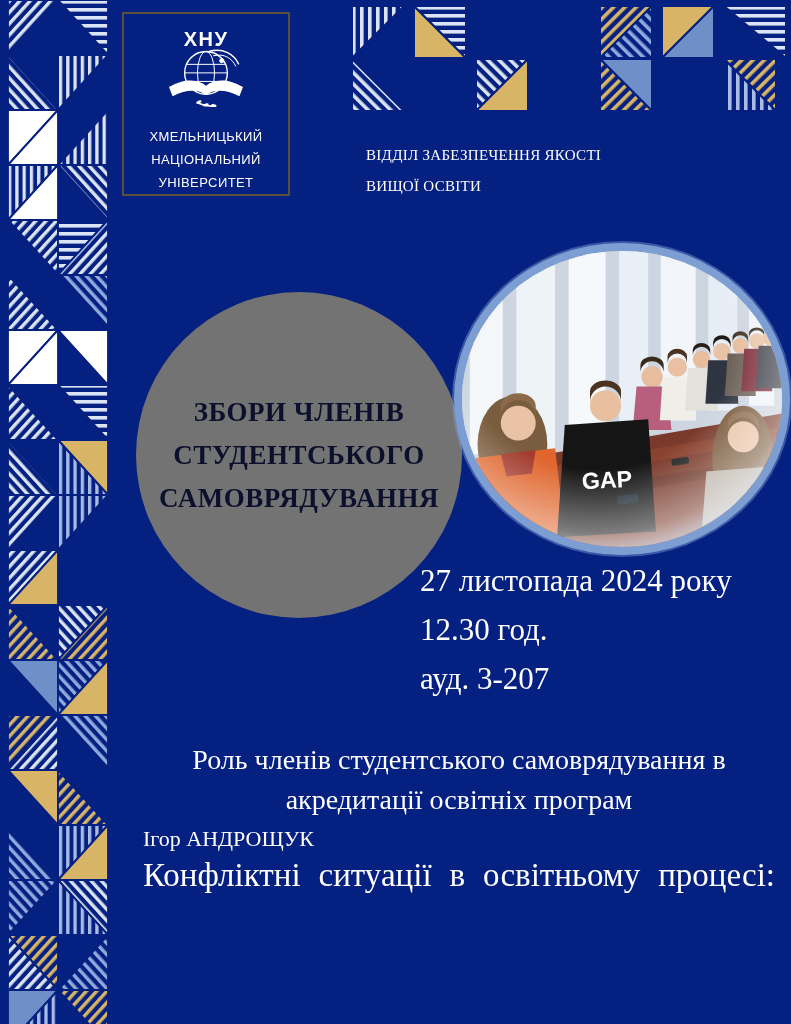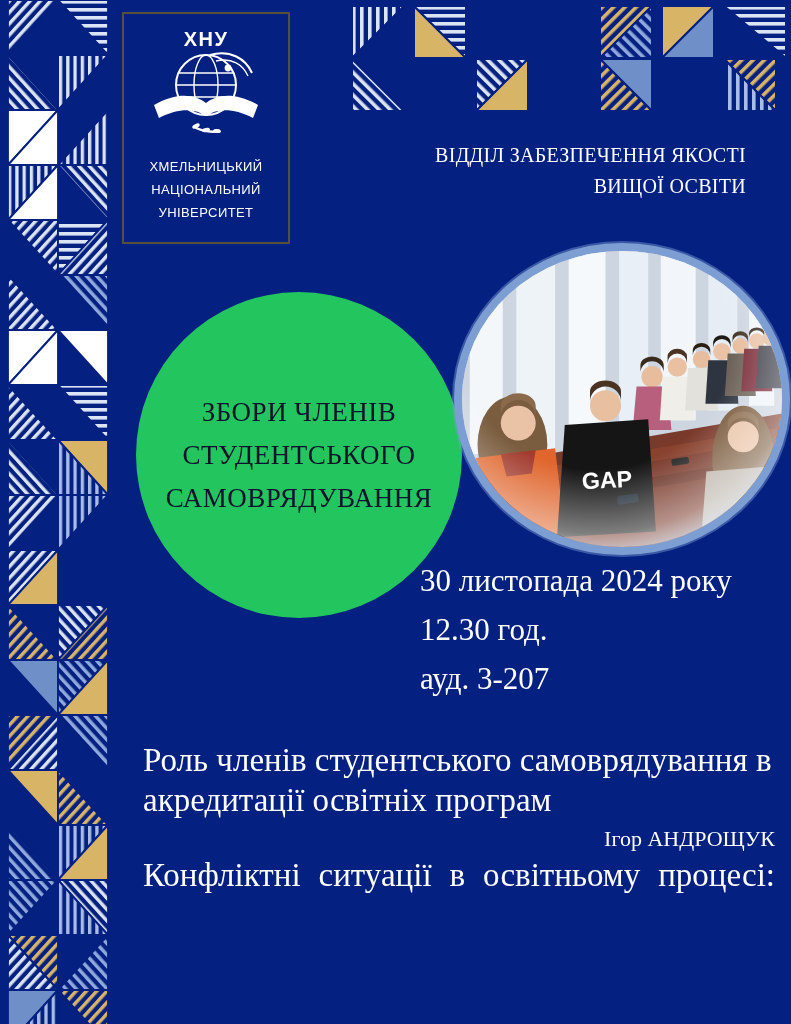--- a/index.html
+++ b/index.html
@@ -4,54 +4,54 @@
 <style>
   html,body{margin:0;padding:0;background:#042080;}
   .poster{position:relative;width:791px;height:1024px;background:#042080;overflow:hidden;
           font-family:"Liberation Serif",serif;color:#ffffff;}
 
   
   .left-band{position:absolute;left:8px;top:0;width:100px;height:1024px;}
   .top-band{position:absolute;left:352px;top:6px;width:436px;height:106px;}
 
   
-  .logo-box{position:absolute;left:122px;top:12px;width:168px;height:232px;
+  .logo-box{position:absolute;left:122px;top:12px;width:168px;height:184px;
             border:2px solid #57503a;box-sizing:border-box;display:flex;
             flex-direction:column;align-items:center;}
   .logo-abbr{font-family:"Liberation Sans",sans-serif;font-weight:bold;font-size:20px;
              letter-spacing:1.5px;margin-top:14px;}
   .logo-emblem{margin-top:-8px;}
   .logo-name{font-family:"Liberation Sans",sans-serif;font-size:13px;line-height:23px;
              text-align:center;letter-spacing:.4px;margin-top:8px;}
 
   
-  .dept{position:absolute;left:350px;top:140px;width:396px;text-align:right;
-        font-size:20px;line-height:31px;letter-spacing:.3px;}
+  .dept{position:absolute;left:366px;top:140px;width:396px;text-align:left;
+        font-size:15px;line-height:31px;letter-spacing:.3px;}
 
   
   .gold-circle{position:absolute;left:136px;top:292px;width:326px;height:326px;
-               border-radius:50%;background:#22c55e;display:flex;flex-direction:column;
+               border-radius:50%;background:#737373;display:flex;flex-direction:column;
                justify-content:center;align-items:center;text-align:center;
-               color:#0c102c;font-weight:normal;font-size:27px;line-height:43px;
+               color:#0c102c;font-weight:bold;font-size:27px;line-height:43px;
                letter-spacing:.5px;}
 
   
   .photo{position:absolute;left:454px;top:243px;width:336px;height:312px;border-radius:50%;
          border:8px solid #7d9ed2;box-sizing:border-box;overflow:hidden;background:#cdd6e2;
          box-shadow:0 0 0 2px rgba(125,158,210,.45);}
   .photo svg{display:block;width:100%;height:100%;}
 
   
   .when{position:absolute;left:420px;top:556px;font-size:31px;line-height:49px;}
 
   
   .agenda{position:absolute;left:143px;top:740px;width:632px;}
-  .topic{font-size:33px;line-height:40px;}
+  .topic{font-size:28px;line-height:40px;text-align:center;}
   .topic-just{font-size:33px;line-height:40px;text-align:justify;text-align-last:justify;}
-  .speakers{text-align:right;font-size:22px;line-height:29px;margin:4px 0 2px 0;}
+  .speakers{font-size:22px;line-height:29px;margin:4px 0 2px 0;}
 </style>
 </head>
 <body>
 
 <div class="poster">
 
   <svg class="left-band" viewBox="0 0 110 1024" preserveAspectRatio="none">
     <defs>
       <pattern id="vw" width="8" height="8" patternUnits="userSpaceOnUse">
           <rect width="8" height="8" fill="#042080"></rect>
@@ -283,21 +283,21 @@
       <ellipse cx="288" cy="284" rx="13" ry="8" fill="#e8bf9f"></ellipse>
 
       <rect x="160" y="252" width="22" height="9" rx="2" fill="#1b2733" transform="rotate(-8 171 256)"></rect>
       <rect x="216" y="214" width="18" height="7" rx="2" fill="#222" transform="rotate(-9 225 217)"></rect>
 
       <rect x="0" y="0" width="330" height="306" fill="url(#vign)"></rect>
     </svg>
   </div>
 
   <div class="when">
-    <div>30 листопада 2024 року</div>
+    <div>27 листопада 2024 року</div>
     <div>12.30 год.</div>
     <div>ауд. 3-207</div>
   </div>
 
   <div class="agenda">
     <div class="topic">Роль членів студентського самоврядування в акредитації освітніх програм</div>
     <div class="speakers">Ігор АНДРОЩУК</div>
     <div class="topic-just">Конфліктні ситуації в освітньому процесі:</div>
   </div>
 

